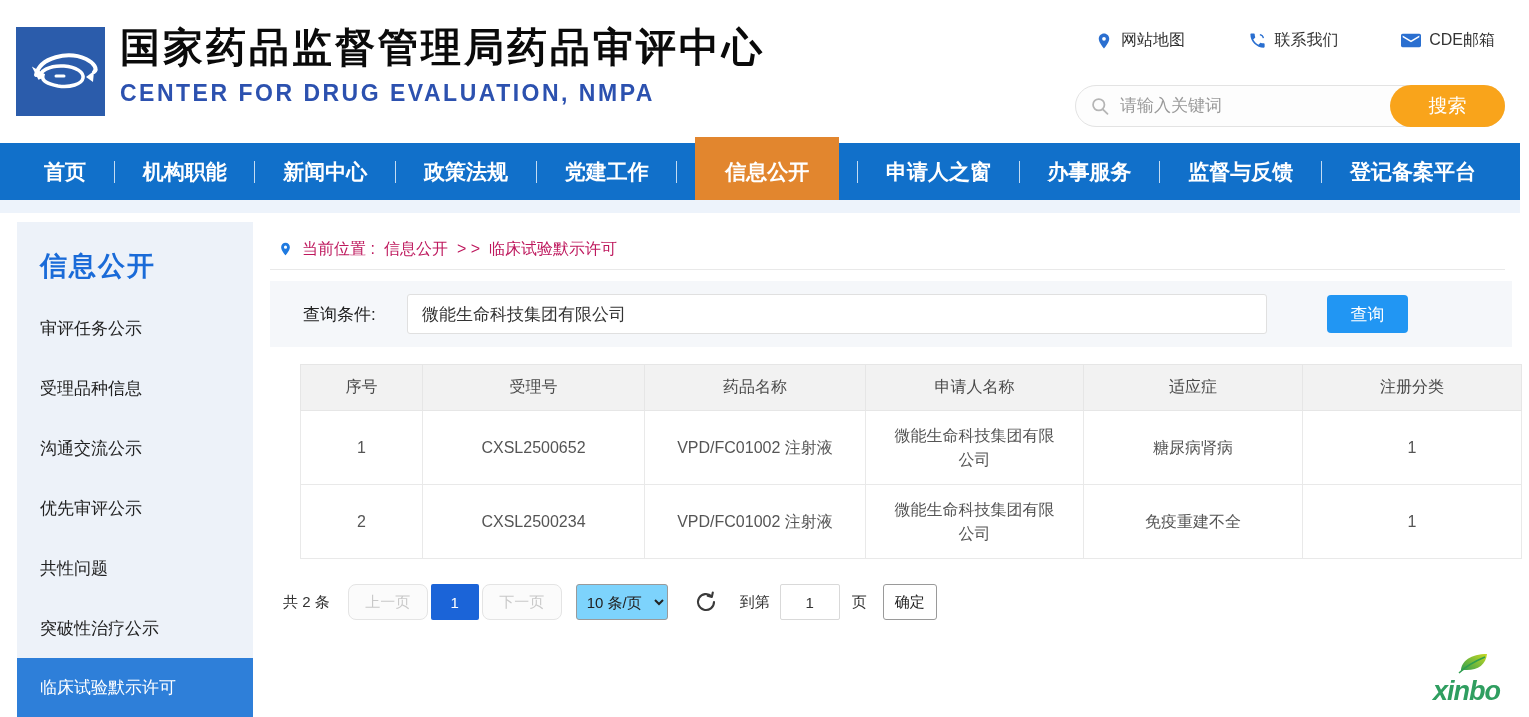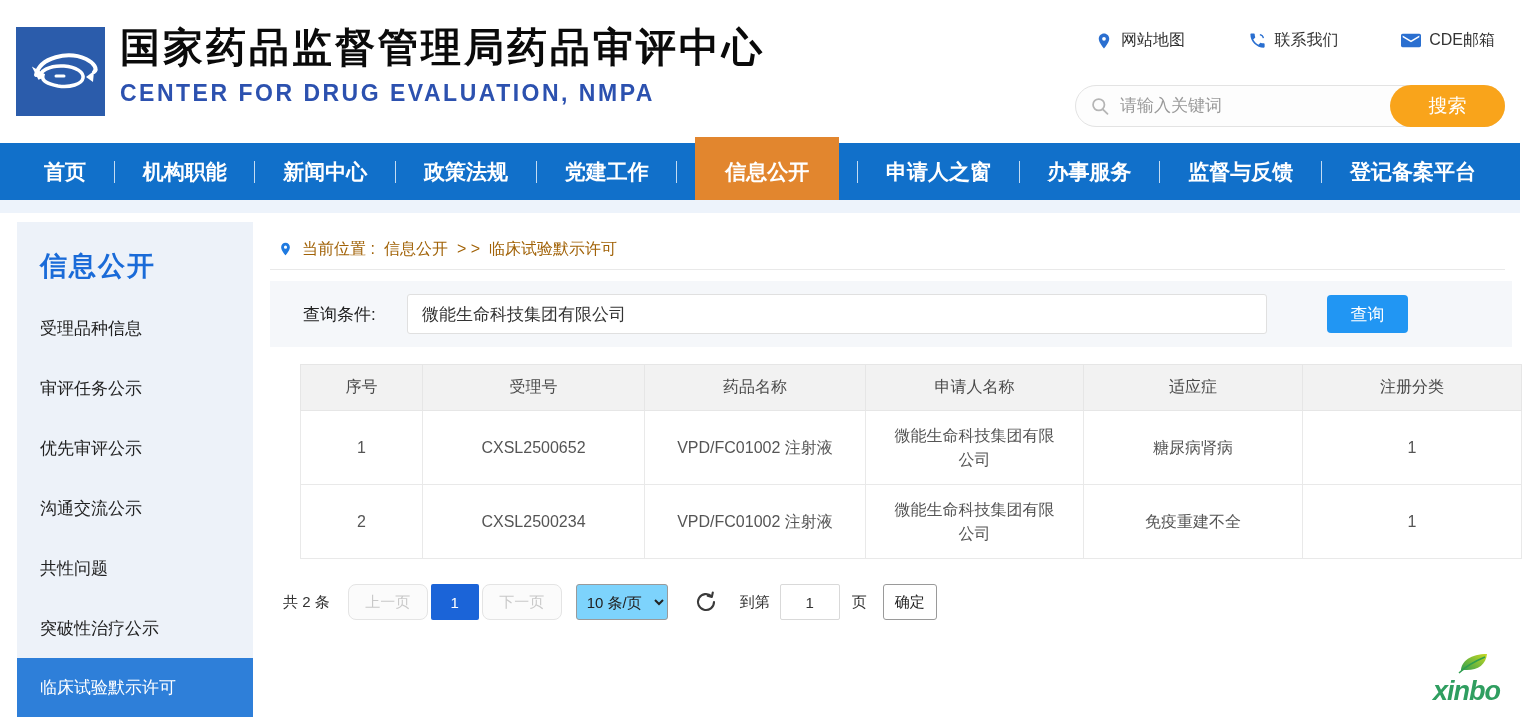--- a/index.html
+++ b/index.html
@@ -36,21 +36,21 @@
 
   
   .sidebar { position:absolute; left:17px; top:222px; width:236px; height:495px; background:#edf2f9; }
   .sidebar-title { padding:26px 0 14px 23px; font-size:27px; font-weight:bold; color:#1a6bd8; letter-spacing:2px; }
   .side-item { height:60px; display:flex; align-items:center; padding-left:23px; font-size:17px;
     color:#222; cursor:pointer; }
   .side-item.active { background:#2e7fd9; color:#fff; height:59px; }
 
   
   .breadcrumb { position:absolute; left:278px; top:236px; height:26px; display:flex; align-items:center;
-    gap:9px; font-size:16px; color:#a16207; }
+    gap:9px; font-size:16px; color:#be185d; }
   .bc-divider { position:absolute; left:270px; top:269px; width:1235px; height:1px; background:#e9e9e9; }
 
   .query-panel { position:absolute; left:270px; top:281px; width:1242px; height:66px; background:#f5f7fa; }
   .query-label { position:absolute; left:33px; top:0; height:66px; display:flex; align-items:center;
     font-size:17px; color:#222; }
   .query-input { position:absolute; left:137px; top:13px; width:860px; height:40px; border:1px solid #e0e0e0;
     border-radius:3px; background:#fff; padding:0 14px; font-size:17px; color:#333; outline:none; font-family:inherit; }
   .query-btn { position:absolute; left:1057px; top:14px; width:81px; height:38px; border:none; border-radius:4px;
     background:#2196f3; color:#fff; font-size:17px; cursor:pointer; font-family:inherit; }
 
@@ -157,24 +157,24 @@
       <i class="nav-sep"></i>
       <div class="nav-item">监督与反馈</div>
       <i class="nav-sep"></i>
       <div class="nav-item">登记备案平台</div>
     </div>
   </div>
   <div class="under-strip"></div>
 
   <div class="sidebar">
     <div class="sidebar-title">信息公开</div>
+    <div class="side-item">审评任务公示</div>
     <div class="side-item">受理品种信息</div>
-    <div class="side-item">审评任务公示</div>
+    <div class="side-item">沟通交流公示</div>
     <div class="side-item">优先审评公示</div>
-    <div class="side-item">沟通交流公示</div>
     <div class="side-item">共性问题</div>
     <div class="side-item">突破性治疗公示</div>
     <div class="side-item active">临床试验默示许可</div>
   </div>
 
   <div class="breadcrumb">
     <svg width="15" height="20" viewBox="0 0 24 24">
       <path fill="#1f7ae0" d="M12 2C8.1 2 5 5.1 5 9c0 5.2 7 13 7 13s7-7.8 7-13c0-3.9-3.1-7-7-7zm0 9.5a2.5 2.5 0 1 1 0-5 2.5 2.5 0 0 1 0 5z"></path>
     </svg>
     <span>当前位置 :</span>

